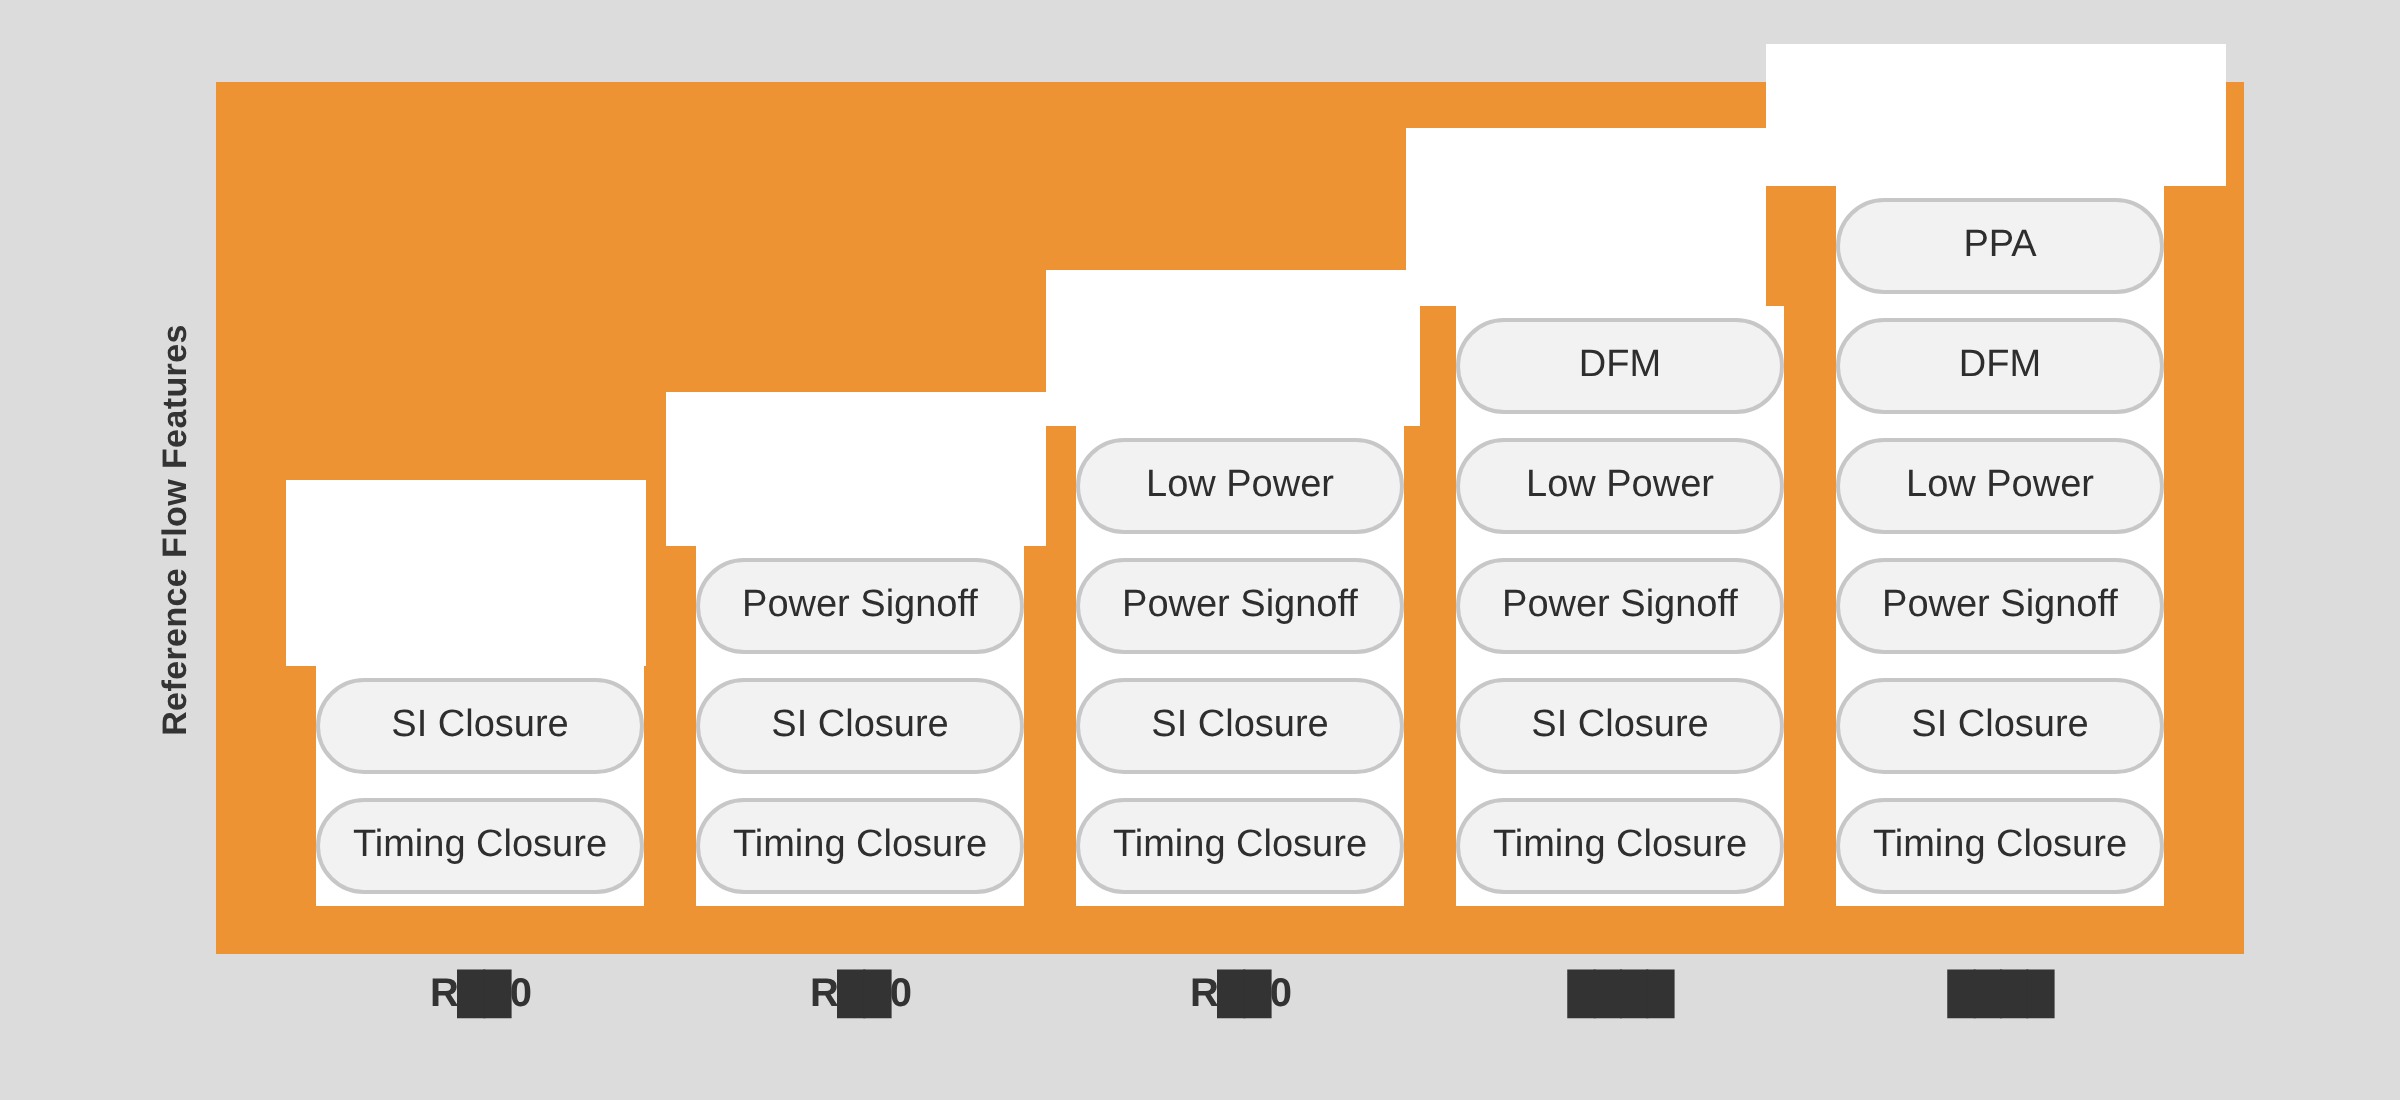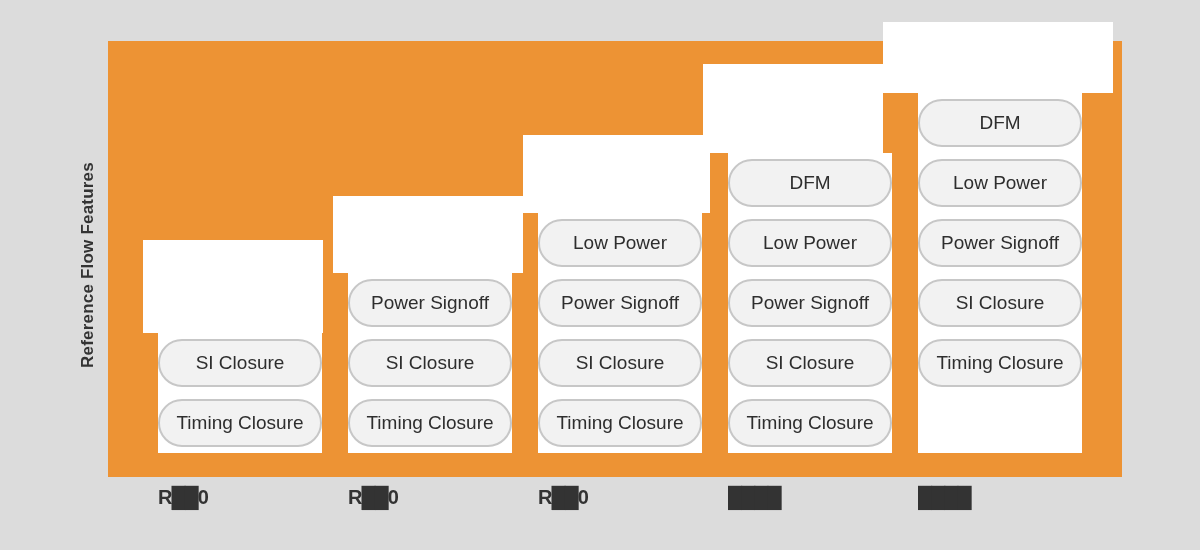--- a/index.html
+++ b/index.html
@@ -43,21 +43,21 @@
   .pill{
     box-sizing:border-box;width:164px;height:48px;
     background:#F2F2F2;border:2px solid #C7C7C7;border-radius:26px;
     display:flex;align-items:center;justify-content:center;
     font-size:19px;color:#2e2e2e;white-space:nowrap;
   }
 
   
   .xlabel{
     position:absolute;top:486px;width:164px;
-    text-align:left;font-weight:bold;font-size:20px;color:#333;
+    text-align:center;font-weight:bold;font-size:20px;color:#333;
     letter-spacing:-1px;
   }
   #xl1{left:158px;} #xl2{left:348px;} #xl3{left:538px;} #xl4{left:728px;} #xl5{left:918px;}
 </style>
 </head>
 <body>
 
 <div class="canvas">
 
   <div class="plot"></div>
@@ -119,20 +119,23 @@
     <div class="cell">
       <div class="pill">SI Closure</div>
     </div>
     <div class="cell">
       <div class="pill">Timing Closure</div>
     </div>
   </div>
 
   <div class="stack" id="st5">
     <div class="cell">
+      <div class="pill">PPA</div>
+    </div>
+    <div class="cell">
       <div class="pill">DFM</div>
     </div>
     <div class="cell">
       <div class="pill">Low Power</div>
     </div>
     <div class="cell">
       <div class="pill">Power Signoff</div>
     </div>
     <div class="cell">
       <div class="pill">SI Closure</div>

